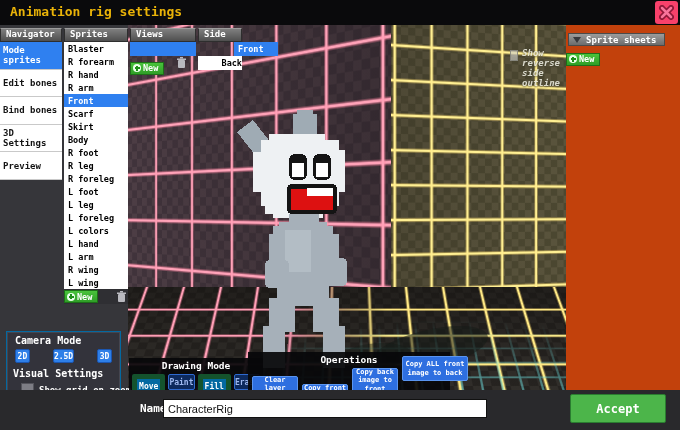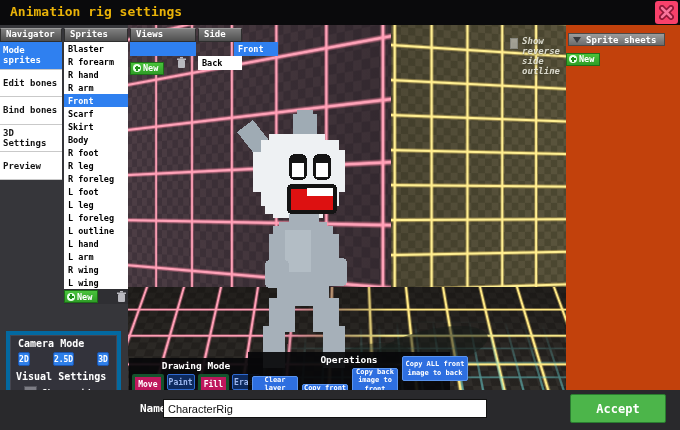--- a/index.html
+++ b/index.html
@@ -49,21 +49,21 @@
   .floor-teal{background:
       repeating-linear-gradient(90deg, transparent 0 15px, rgba(110,220,220,.8) 15px 17px),
       repeating-linear-gradient(180deg, transparent 0 14px, rgba(110,220,220,.8) 14px 16px);
     -webkit-mask-image:radial-gradient(ellipse at 66% 88%, #000 0 32%, transparent 60%);mask-image:radial-gradient(ellipse at 66% 88%, #000 0 32%, transparent 60%);}
   .shadow1{left:250px;top:302px;width:104px;height:44px;border-radius:50%;
     background:rgba(22,28,24,.55);transform:skewX(-35deg) rotate(-8deg);}
   .shadow2{left:212px;top:318px;width:70px;height:26px;border-radius:50%;
     background:rgba(22,28,24,.45);transform:skewX(-30deg);}
   .charsvg{left:105px;top:85px;width:130px;height:265px;}
 
-  .show-reverse{left:350px;top:11px;display:flex;gap:4px;margin-left:32px;}
+  .show-reverse{left:350px;top:23px;display:flex;gap:4px;margin-left:32px;}
   .chk-sm{width:9px;height:9px;background:rgba(205,205,198,.65);border:1px solid rgba(130,130,122,.85);margin-top:2px;}
   .show-reverse-text{font-size:9px;font-style:italic;font-weight:bold;line-height:10px;
     color:rgba(242,242,230,.85);text-shadow:0 1px 2px rgba(60,58,40,.7);}
 
   
   .colhead{height:14px;background:linear-gradient(#7f7f7f,#4f4f4f);border:1px solid #2e2e2e;border-top-color:#9d9d9d;
     color:#fff;font-size:9px;font-weight:bold;line-height:11px;padding-left:5px;}
   .navlist{left:0;top:42px;width:62px;background:#fff;}
   .navitem{height:27.6px;font-size:9px;font-weight:bold;color:#141414;display:flex;align-items:center;
     padding-left:3px;border-bottom:1px solid #c9c9c9;box-sizing:border-box;cursor:pointer;}
@@ -81,49 +81,49 @@
   .plus-ico::before{content:"";position:absolute;left:1.5px;top:3px;width:5px;height:2px;background:#1d8f18;}
   .plus-ico::after{content:"";position:absolute;left:3px;top:1.5px;width:2px;height:5px;background:#1d8f18;}
 
   .views-sel{left:130px;top:42px;width:66px;height:14px;background:#2f80f0;font-size:8.5px;color:#fff;}
   .views-new{left:130px;top:57px;}
   .trash{cursor:pointer;display:inline-flex;}
   .views-trash{left:177px;top:57px;}
   .side-front{left:198px;top:42px;width:44px;height:14px;background:#2f80f0;color:#fff;
     font-size:8.5px;font-weight:bold;line-height:14px;padding-left:4px;cursor:pointer;margin-left:36px;}
   .side-back{left:198px;top:56px;width:44px;height:14px;background:#fff;color:#000;
-    font-size:8.5px;font-weight:bold;line-height:14px;padding-left:4px;cursor:pointer;}
+    font-size:8.5px;font-weight:bold;line-height:14px;padding-left:4px;cursor:pointer;text-align:right;}
 
   
   .rightpanel{left:566px;top:25px;width:114px;height:365px;background:#c2410c;}
   .sheets-head{left:2px;top:8px;width:97px;height:13px;background:linear-gradient(#9c9c9c,#6c6c6c);
     border:1px solid #4a4a4a;display:flex;align-items:center;gap:5px;padding-left:4px;cursor:pointer;}
   .tri-down{width:0;height:0;border-left:4px solid transparent;border-right:4px solid transparent;border-top:6px solid #38383c;}
   .sheets-label{font-size:9px;font-weight:bold;color:#fff;}
   .sheets-new{left:0px;top:23px;}
 
   
-  .campanel{left:6px;top:331px;width:115px;height:95px;background:#33333b;border:4px solid #0369a1;
+  .campanel{left:6px;top:331px;width:115px;height:95px;background:#33333b;border:1px solid #0369a1;
     box-shadow:inset 0 0 0 1px #45454f;}
   .cam-title{margin:3px 0 0 8px;font-size:10px;font-weight:bold;color:#fff;}
   .modes{display:flex;gap:23px;margin:3px 8px 0 8px;}
   .mode-btn{flex:1;height:12px;background:#2e7fe8;border:1px solid #1b55b0;border-radius:2px;color:#fff;
     font-size:8px;font-weight:bold;display:flex;align-items:center;justify-content:center;cursor:pointer;}
   .vis-title{margin:5px 0 0 6px;font-size:10px;font-weight:bold;color:#fff;}
   .chkrow{display:flex;align-items:center;gap:5px;margin:4px 0 0 14px;cursor:pointer;}
   .chk{width:11px;height:11px;background:#7d7d85;border:1px solid #54545c;flex:none;}
   .chklabel{font-size:9px;font-weight:bold;color:#fff;white-space:nowrap;}
 
   
   .drawpanel{left:129px;top:358px;width:134px;height:38px;background:rgba(8,8,10,.93);}
   .panel-title{text-align:center;font-size:9.5px;font-weight:bold;color:#fff;margin-top:2px;}
   .tools{display:flex;gap:3px;padding:3px 3px 0 3px;}
   .tool{flex:1;height:14px;border-radius:2px;font-size:8px;font-weight:bold;
     display:flex;align-items:center;justify-content:center;cursor:pointer;}
-  .tool.on{background:#be185d;border:3px solid #14532d;color:#fff;}
+  .tool.on{background:#0369a1;border:5px solid #14532d;color:#fff;}
   .tool.off{background:#0d2a5e;border:1px solid #2e6ad0;color:#9db8f0;}
   .opspanel{left:248px;top:352px;width:202px;height:45px;background:rgba(8,8,10,.93);}
   .op-btn{position:absolute;background:#2e6fe0;border:1px solid #5a95f0;border-radius:2px;color:#fff;
     font-size:7px;font-weight:bold;line-height:8.5px;text-align:center;display:flex;flex-direction:column;
     justify-content:center;box-sizing:border-box;cursor:pointer;}
   .op1{left:4px;top:24px;width:46px;height:16px;}
   .op2{left:54px;top:32px;width:46px;height:25px;align-items:center;}
   .op3{left:104px;top:16px;width:46px;height:25px;}
   .op4{left:154px;top:4px;width:66px;height:25px;}
 
@@ -241,21 +241,21 @@
     <div class="spriterow sel">Front</div>
     <div class="spriterow">Scarf</div>
     <div class="spriterow">Skirt</div>
     <div class="spriterow">Body</div>
     <div class="spriterow">R foot</div>
     <div class="spriterow">R leg</div>
     <div class="spriterow">R foreleg</div>
     <div class="spriterow">L foot</div>
     <div class="spriterow">L leg</div>
     <div class="spriterow">L foreleg</div>
-    <div class="spriterow">L outline</div>
+    <div class="spriterow">L colors</div>
     <div class="spriterow">L hand</div>
     <div class="spriterow">L arm</div>
     <div class="spriterow">R wing</div>
     <div class="spriterow">L wing</div>
   </div>
   <div class="abs spritefoot">
     <span class="btn-new">
       <span class="plus-ico"></span>
       <span>New</span>
     </span>

